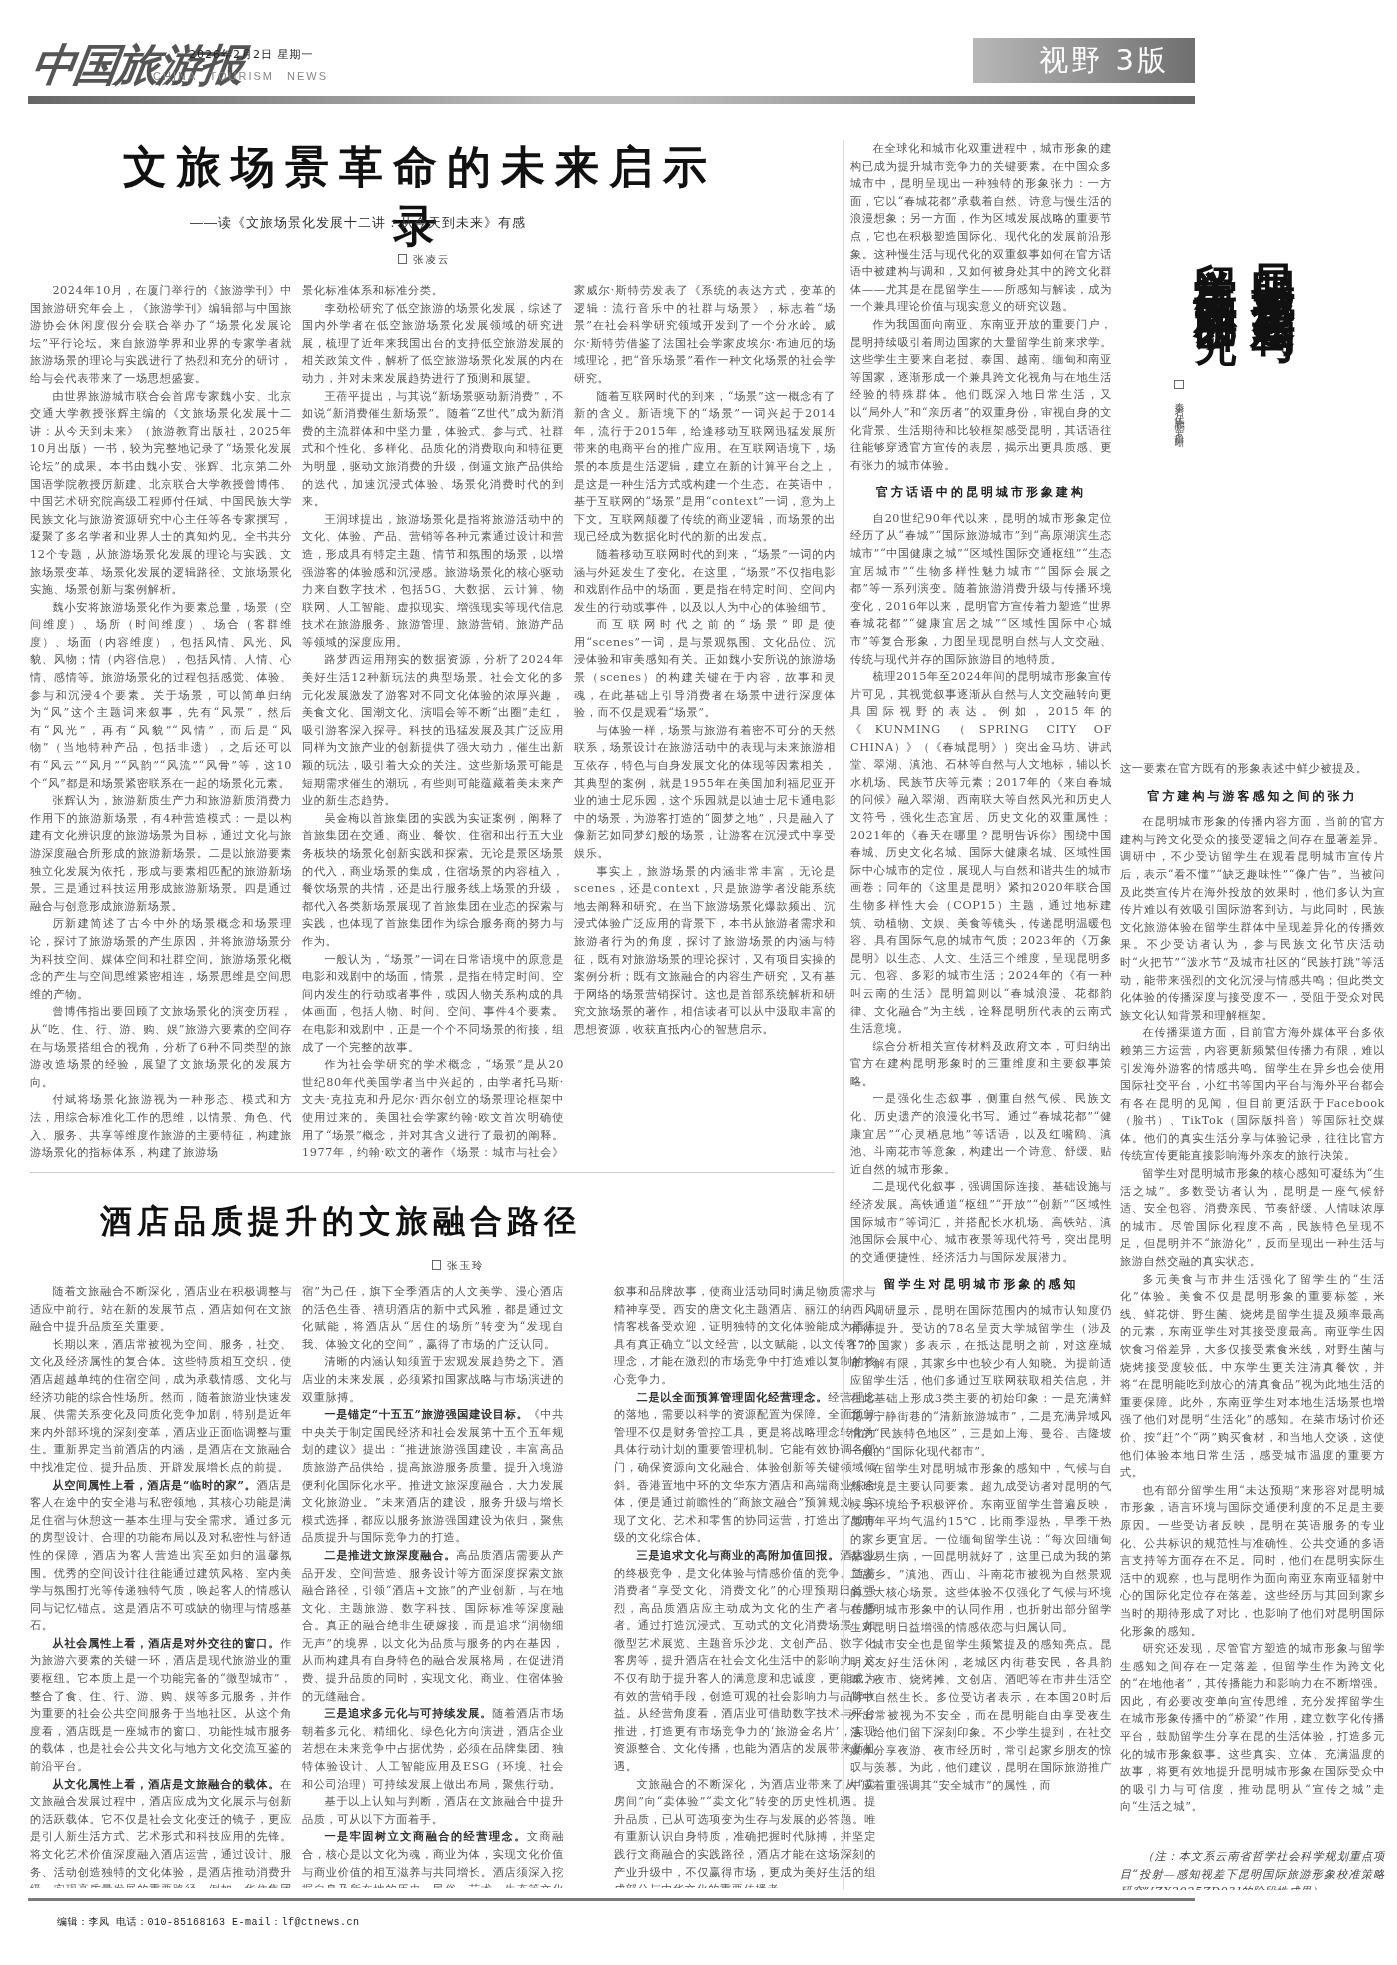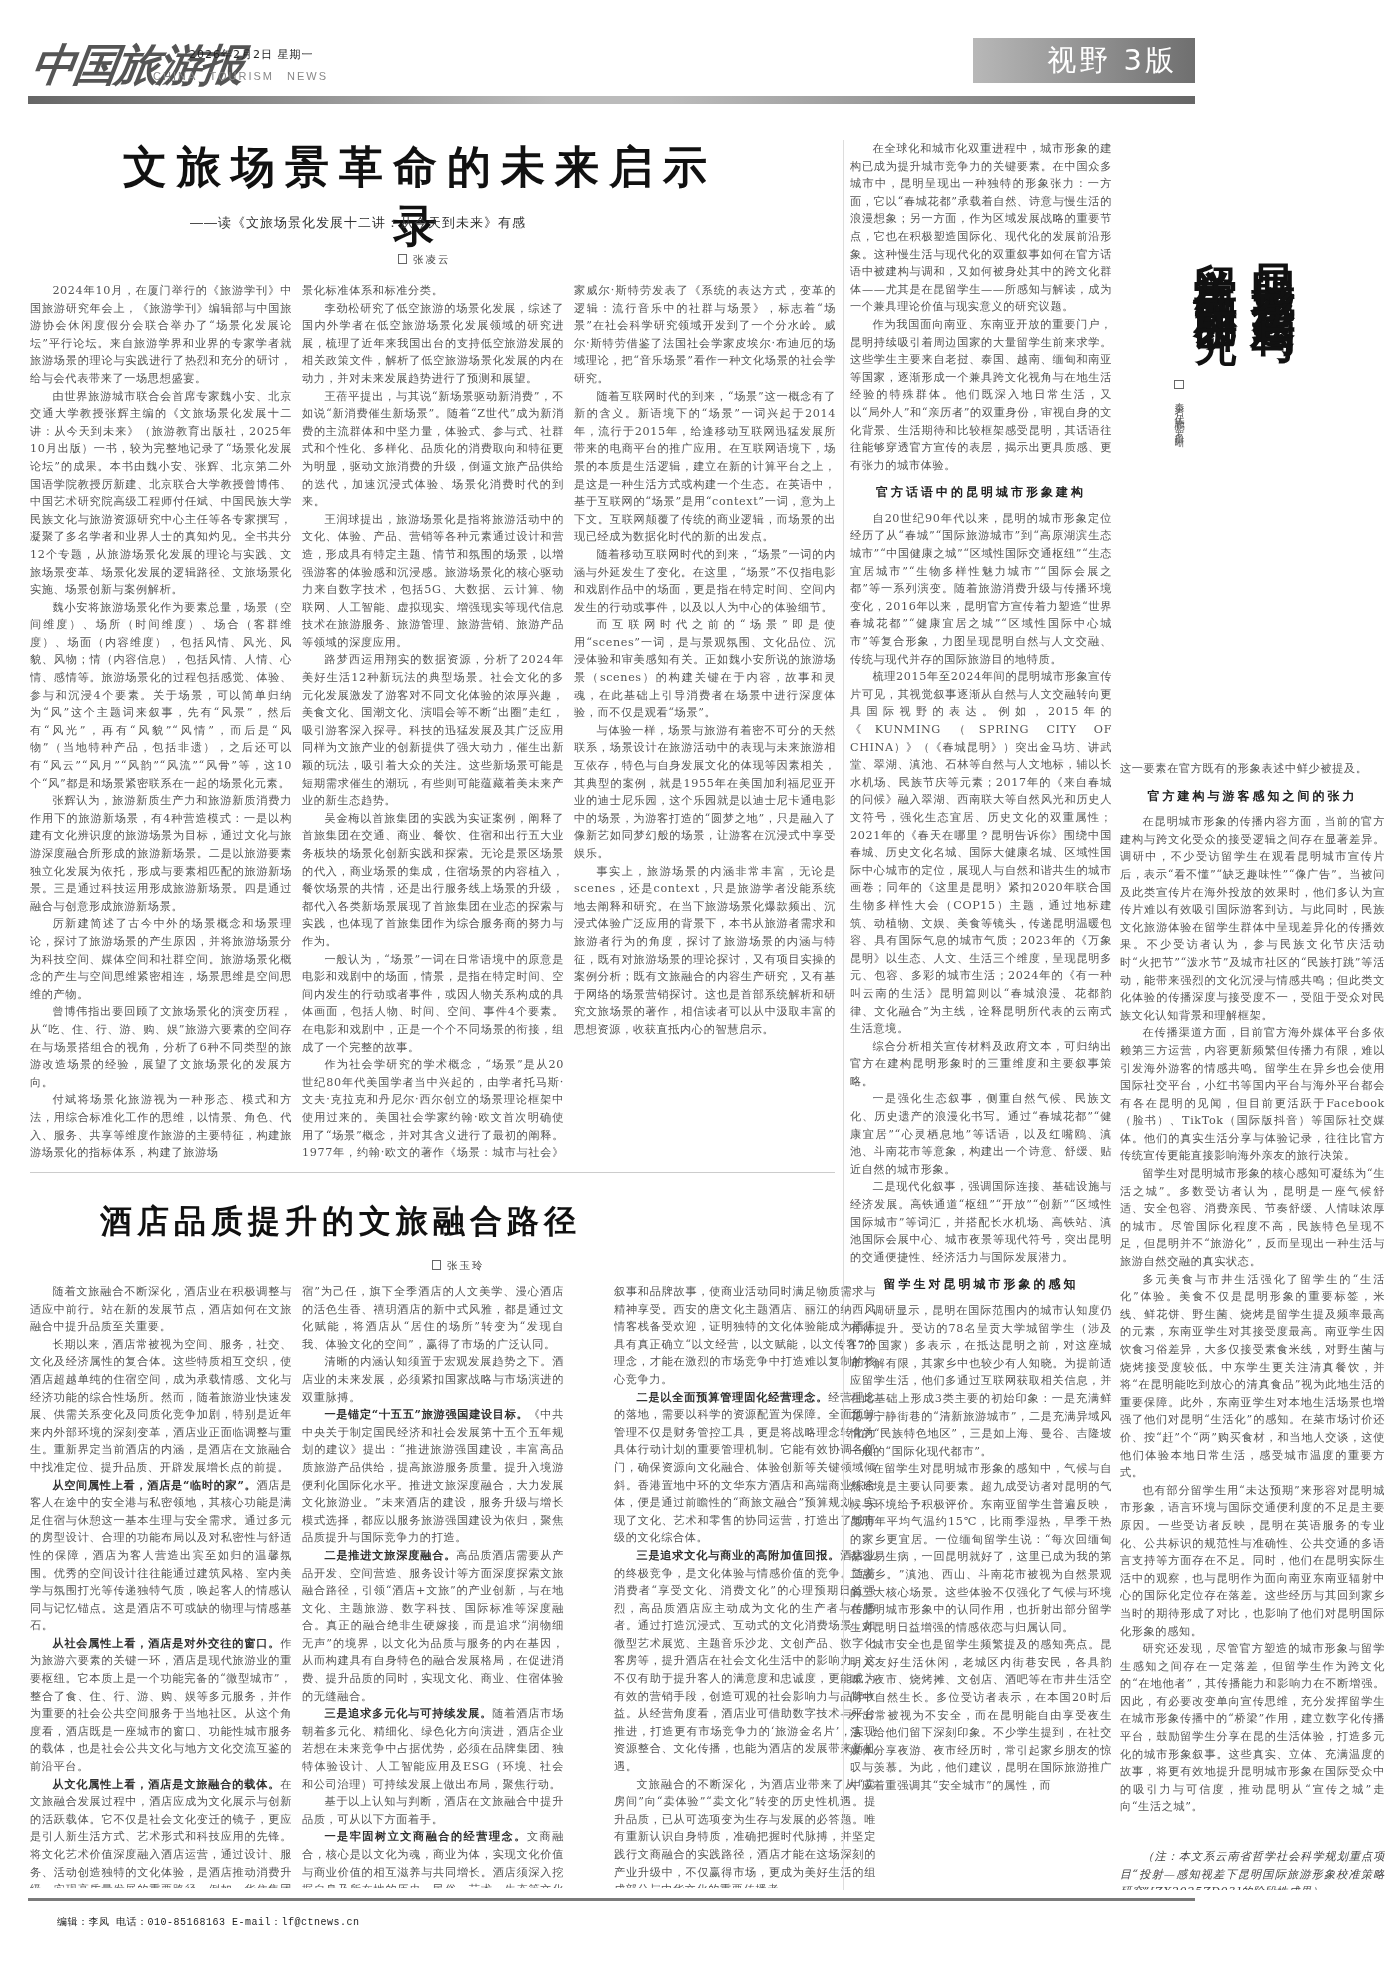--- a/index.html
+++ b/index.html
@@ -4,21 +4,21 @@
 <style>
   * { box-sizing: border-box; margin: 0; padding: 0; }
   html, body { width: 1397px; height: 1965px; background: #ffffff; overflow: hidden; }
   body { position: relative; font-family: "DejaVu Serif", "Liberation Serif", serif; color: #333; }
 
   
   .masthead { position: absolute; left: 0; top: 0; width: 1397px; height: 100px; }
   .logo { position: absolute; left: 32px; top: 36px; font-family: "DejaVu Serif", serif; font-size: 44px; font-style: italic; color: #555; letter-spacing: -2px; font-weight: bold; transform: skewX(-8deg); }
   .date { position: absolute; left: 170px; top: 47px; font-family: "DejaVu Sans", sans-serif; font-size: 11px; color: #222; letter-spacing: 1px; margin-left: 19px; }
   .eng { position: absolute; left: 153px; top: 70px; font-family: "Liberation Sans", sans-serif; font-size: 11px; color: #888; letter-spacing: 2px; word-spacing: 8px; }
-  .section-badge { position: absolute; left: 973px; top: 38px; width: 222px; height: 45px; background: linear-gradient(to right, #b8b8b8, #6f6f6f); color: #fff; font-family: "DejaVu Sans", sans-serif; font-size: 29px; text-align: right; padding-right: 18px; line-height: 45px; letter-spacing: 3px; }
+  .section-badge { position: absolute; left: 973px; top: 38px; width: 222px; height: 45px; background: linear-gradient(to right, #b8b8b8, #6f6f6f); color: #fff; font-family: "DejaVu Sans", sans-serif; font-size: 29px; text-align: right; padding-right: 26px; line-height: 45px; letter-spacing: 3px; }
   .top-rule { position: absolute; left: 28px; top: 96px; width: 1167px; height: 8px; background: linear-gradient(to right, #666, #bbb 45%, #bbb 55%, #666); }
 
   
   .col { position: absolute; font-size: 11.2px; line-height: 17.6px; color: #555; text-align: justify; font-family: "DejaVu Serif", serif; letter-spacing: 0.6px; overflow: hidden; }
   .col p { text-indent: 2em; }
   .col p.bold { font-weight: bold; color: #333; }
   .col .sub { font-family: "DejaVu Sans", sans-serif; font-weight: bold; color: #222; text-align: center; font-size: 12px; letter-spacing: 3px; margin: 10px 0 8px; text-indent: 0; }
   .col .note { color: #444; font-style: italic; margin-top: 32px; }
   .col .unit { font-family: "DejaVu Sans", sans-serif; font-weight: bold; color: #333; }
 

